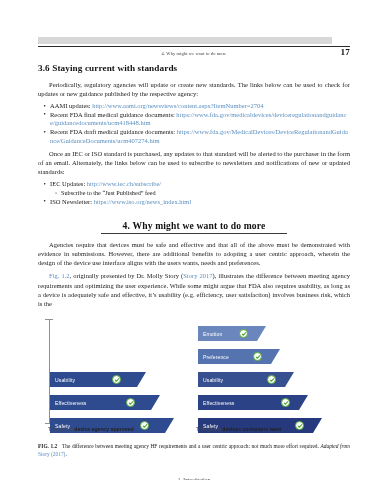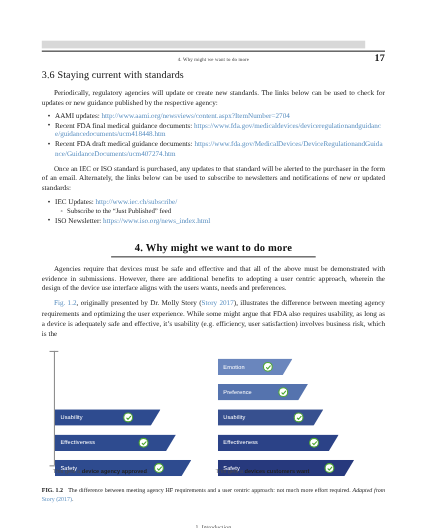--- a/index.html
+++ b/index.html
@@ -68,21 +68,21 @@
   
   .content {
     position: absolute;
     left: 38px;
     top: 38px;
     width: 312px;
   }
   h2.sec-head {
     margin: 0 0 6.5px 0;
     font-size: 9.2px;
-    font-weight: normal;
+    font-weight: bold;
     letter-spacing: .1px;
     color: #121212;
   }
   p.para {
     margin: 0 0 4px 0;
     font-size: 6.5px;
     line-height: 9.1px;
     text-align: justify;
     text-indent: 11px;
     color: #1a1a1a;

